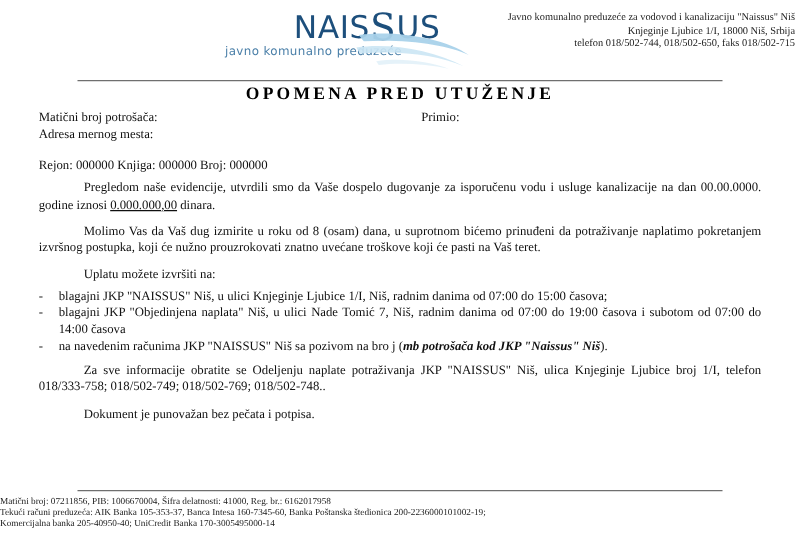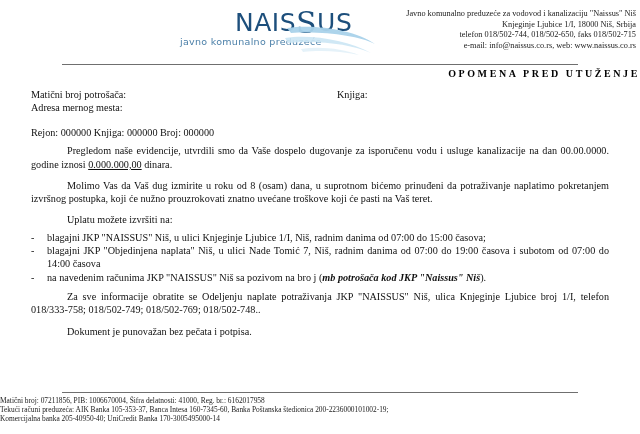--- a/index.html
+++ b/index.html
@@ -102,23 +102,23 @@
     top: 392px;
     width: 516px;
   }
 
   
   .doc-title {
     position: absolute;
     left: 0;
     top: 68px;
     width: 640px;
-    text-align: right;
+    text-align: center;
     font-family: "Liberation Serif", serif;
-    font-size: 10px;
+    font-size: 14px;
     font-weight: bold;
     letter-spacing: 2.6px;
     color: #000;
   }
 
   
   .body-area {
     position: absolute;
     left: 31px;
     top: 88px;
@@ -230,33 +230,32 @@
         <path d="M2 6 C 30 2, 70 8, 90 22 C 74 14, 40 9, 6 11 Z" fill="#a9d2ea" opacity="0.95"></path>
         <path d="M0 16 C 26 12, 62 18, 86 31 C 66 22, 32 18, 3 21 Z" fill="#cbe5f4" opacity="0.9"></path>
         <path d="M16 27 C 36 24, 58 27, 74 33 C 56 29, 34 28, 18 30 Z" fill="#e0f0f8" opacity="0.85"></path>
       </svg>
     </div>
 
     <div class="company-info">
       <div>Javno komunalno preduzeće za vodovod i kanalizaciju "Naissus" Niš</div>
       <div>Knjeginje Ljubice 1/I, 18000 Niš, Srbija</div>
       <div>telefon 018/502-744, 018/502-650, faks 018/502-715</div>
-      <div>e-mail: info@naissus.co.rs, web: www.naissus.co.rs</div>
     </div>
   </div>
 
   <div class="rule rule-top"></div>
 
   <div class="doc-title">OPOMENA PRED UTUŽENJE</div>
 
   <div class="body-area">
 
     <div class="row-two-col">
       <span class="col-left">Matični broj potrošača:</span>
-      <span class="col-right">Knjiga:</span>
+      <span class="col-right">Primio:</span>
     </div>
     <div class="row-two-col">
       <span class="col-left">Adresa mernog mesta:</span>
     </div>
 
     <div class="spacer-12"></div>
 
     <p class="plain">Rejon: 000000 Knjiga: 000000 Broj: 000000</p>
 
     <div class="spacer-5"></div>

